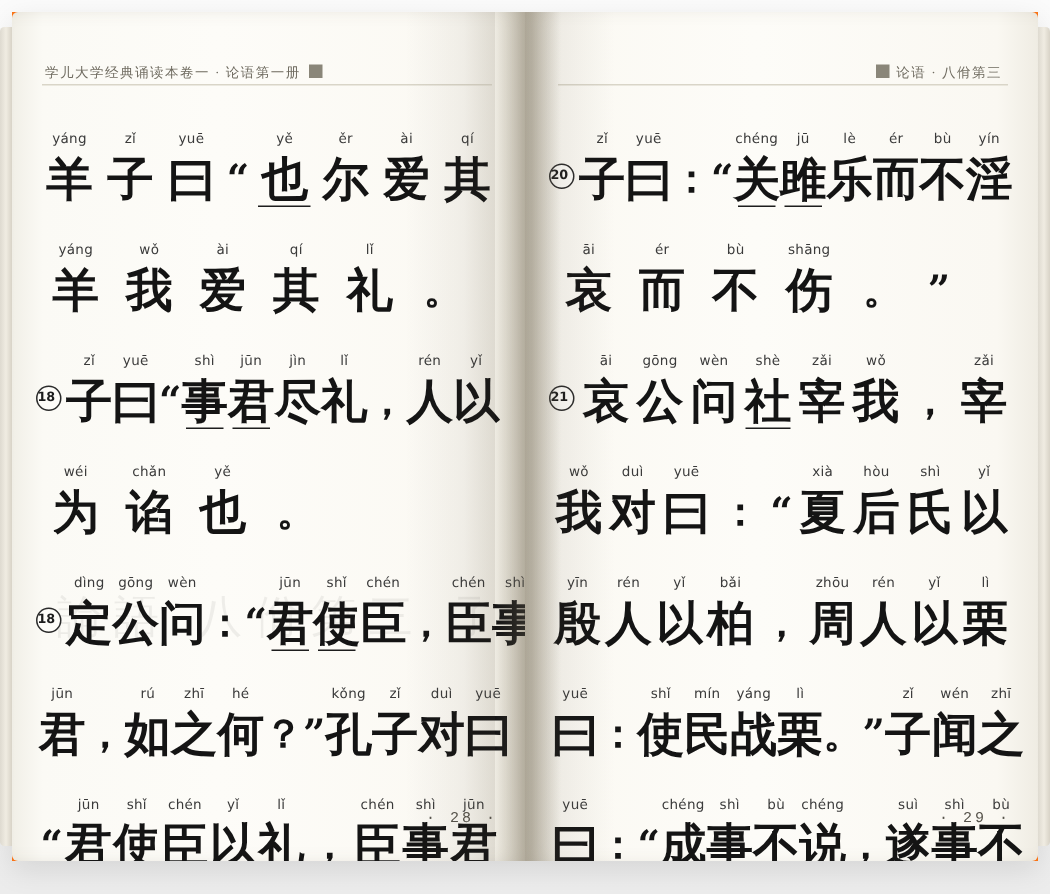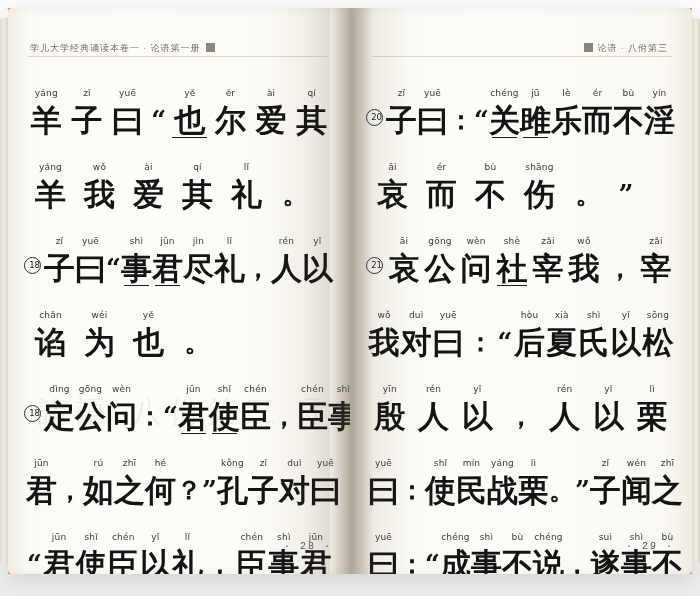--- a/index.html
+++ b/index.html
@@ -141,23 +141,24 @@
     position: absolute;
     left: -2px;
     bottom: 14px;
     width: 15px;
     height: 15px;
     border: 1.4px solid #2b2b2b;
     border-radius: 50%;
     font-family: "DejaVu Sans", sans-serif;
     font-size: 8.5px;
     line-height: 14px;
-    text-align: right;
+    text-align: left;
     color: #1c1c1c;
     background: #fdfcf8;
+    font-weight: bold;
   }
 
   
   .cell {
     width: 49px;
     text-align: center;
     position: relative;
   }
   .cell .py {
     font-family: "DejaVu Sans", sans-serif;
@@ -351,26 +352,26 @@
               <div class="py">rén</div>
               <div class="hz">人</div>
             </div>
             <div class="cell">
               <div class="py">yǐ</div>
               <div class="hz">以</div>
             </div>
           </div>
           <div class="line">
             <div class="cell">
+              <div class="py">wéi</div>
+              <div class="hz">为</div>
+            </div>
+            <div class="cell">
               <div class="py">chǎn</div>
               <div class="hz">谄</div>
-            </div>
-            <div class="cell">
-              <div class="py">wéi</div>
-              <div class="hz">为</div>
             </div>
             <div class="cell">
               <div class="py">yě</div>
               <div class="hz">也</div>
             </div>
             <div class="cell punc">
               <div class="py"></div>
               <div class="hz">。</div>
             </div>
           </div>
@@ -640,56 +641,60 @@
             </div>
             <div class="cell punc">
               <div class="py"></div>
               <div class="hz">：</div>
             </div>
             <div class="cell quote narrow">
               <div class="py"></div>
               <div class="hz">“</div>
             </div>
             <div class="cell">
+              <div class="py">xià</div>
+              <div class="hz">夏</div>
+            </div>
+            <div class="cell">
               <div class="py">hòu</div>
               <div class="hz">后</div>
             </div>
             <div class="cell">
-              <div class="py">xià</div>
-              <div class="hz">夏</div>
-            </div>
-            <div class="cell">
               <div class="py">shì</div>
               <div class="hz">氏</div>
             </div>
             <div class="cell">
               <div class="py">yǐ</div>
               <div class="hz">以</div>
             </div>
-            <div class="cell">
-              <div class="py">sōng</div>
-              <div class="hz">松</div>
-            </div>
           </div>
           <div class="line">
             <div class="cell">
               <div class="py">yīn</div>
               <div class="hz">殷</div>
             </div>
             <div class="cell">
               <div class="py">rén</div>
               <div class="hz">人</div>
             </div>
             <div class="cell">
               <div class="py">yǐ</div>
               <div class="hz">以</div>
             </div>
+            <div class="cell">
+              <div class="py">bǎi</div>
+              <div class="hz">柏</div>
+            </div>
             <div class="cell punc">
               <div class="py"></div>
               <div class="hz">，</div>
+            </div>
+            <div class="cell">
+              <div class="py">zhōu</div>
+              <div class="hz">周</div>
             </div>
             <div class="cell">
               <div class="py">rén</div>
               <div class="hz">人</div>
             </div>
             <div class="cell">
               <div class="py">yǐ</div>
               <div class="hz">以</div>
             </div>
             <div class="cell">

